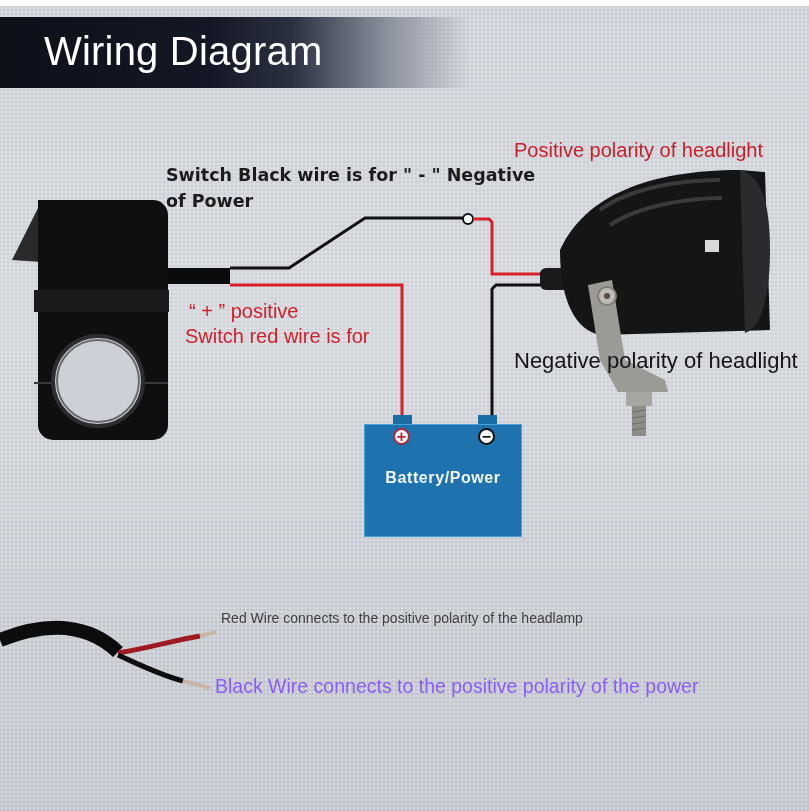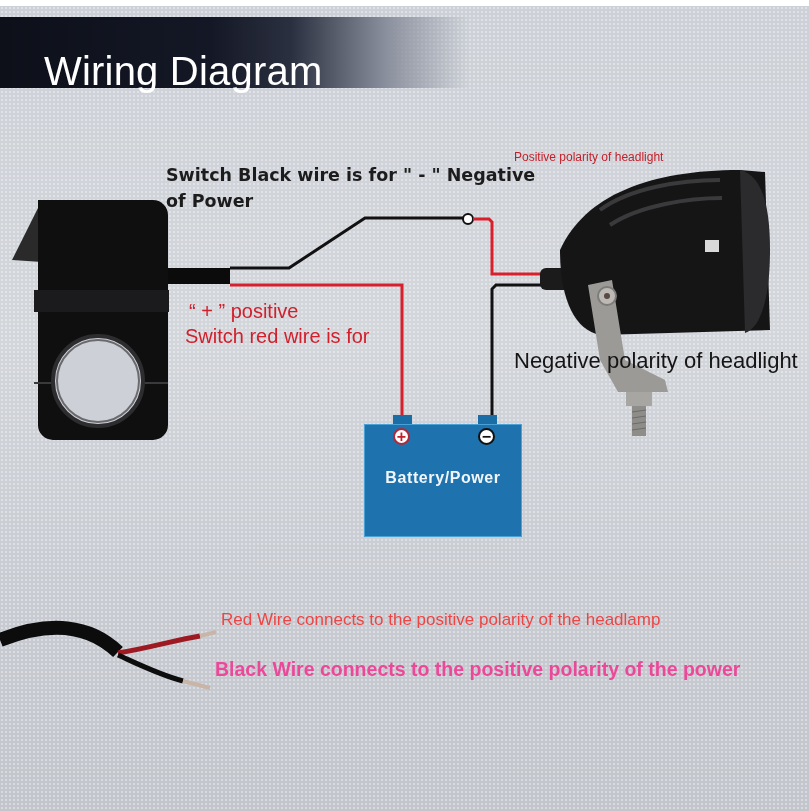--- a/index.html
+++ b/index.html
@@ -14,29 +14,29 @@
       radial-gradient(circle, rgba(255,255,255,0.35) 0.8px, transparent 1px) 0 0 / 4px 4px,
       linear-gradient(180deg, #cdd1d7 0%, #d3d6db 40%, #c9cdd3 70%, #c2c6cc 100%);
   }
   .title-bar {
     position: absolute; left: 0; top: 17px; width: 470px; height: 71px;
     background: linear-gradient(90deg, #0d1019 0%, #141826 45%, #2b3040 62%, #8a8f9d 82%, rgba(200,204,212,0) 100%);
   }
   .title-text {
     position: absolute; left: 44px; top: 29px;
     font-size: 40px; color: #ffffff; font-weight: normal;
-    letter-spacing: 0.2px; white-space: nowrap; margin-top: 20px;
+    letter-spacing: 0.2px; white-space: nowrap;
   }
   .label { position: absolute; white-space: nowrap; }
   .lbl-black-wire { left: 166px; top: 162px; width: 330px; font-size: 17.5px; font-weight: bold; color: #1c1c1c; line-height: 26px; font-family: "DejaVu Sans", sans-serif; }
-  .lbl-pos-headlight { left: 514px; top: 150px; font-size: 12px; color: #c4202b; }
+  .lbl-pos-headlight { left: 514px; top: 139px; font-size: 20px; color: #c4202b; }
   .lbl-red-wire { left: 185px; top: 299px; font-size: 20px; color: #d21f2c; line-height: 25px; }
   .lbl-neg-headlight { left: 514px; top: 348px; font-size: 22px; color: #151515; }
-  .lbl-red-note { left: 221px; top: 610px; font-size: 17px; color: #ef4444; }
-  .lbl-black-note { left: 215px; top: 658px; font-size: 19.5px; color: #ec4899; font-weight: bold; }
+  .lbl-red-note { left: 221px; top: 610px; font-size: 14px; color: #404040; }
+  .lbl-black-note { left: 215px; top: 675px; font-size: 19.5px; color: #8b5cf6; }
   .battery {
     position: absolute; left: 364px; top: 424px; width: 158px; height: 113px;
     background: #1e73ae; border: 1px solid #4aa1d6; box-sizing: border-box;
   }
   .terminal { position: absolute; top: 415px; width: 19px; height: 10px; background: #1a6da5; }
   .term-pos { left: 393px; }
   .term-neg { left: 478px; }
   .term-icon {
     position: absolute; width: 17px; height: 17px; border-radius: 50%;
     box-sizing: border-box; font-size: 16px; font-weight: bold; line-height: 14px; text-align: center;

